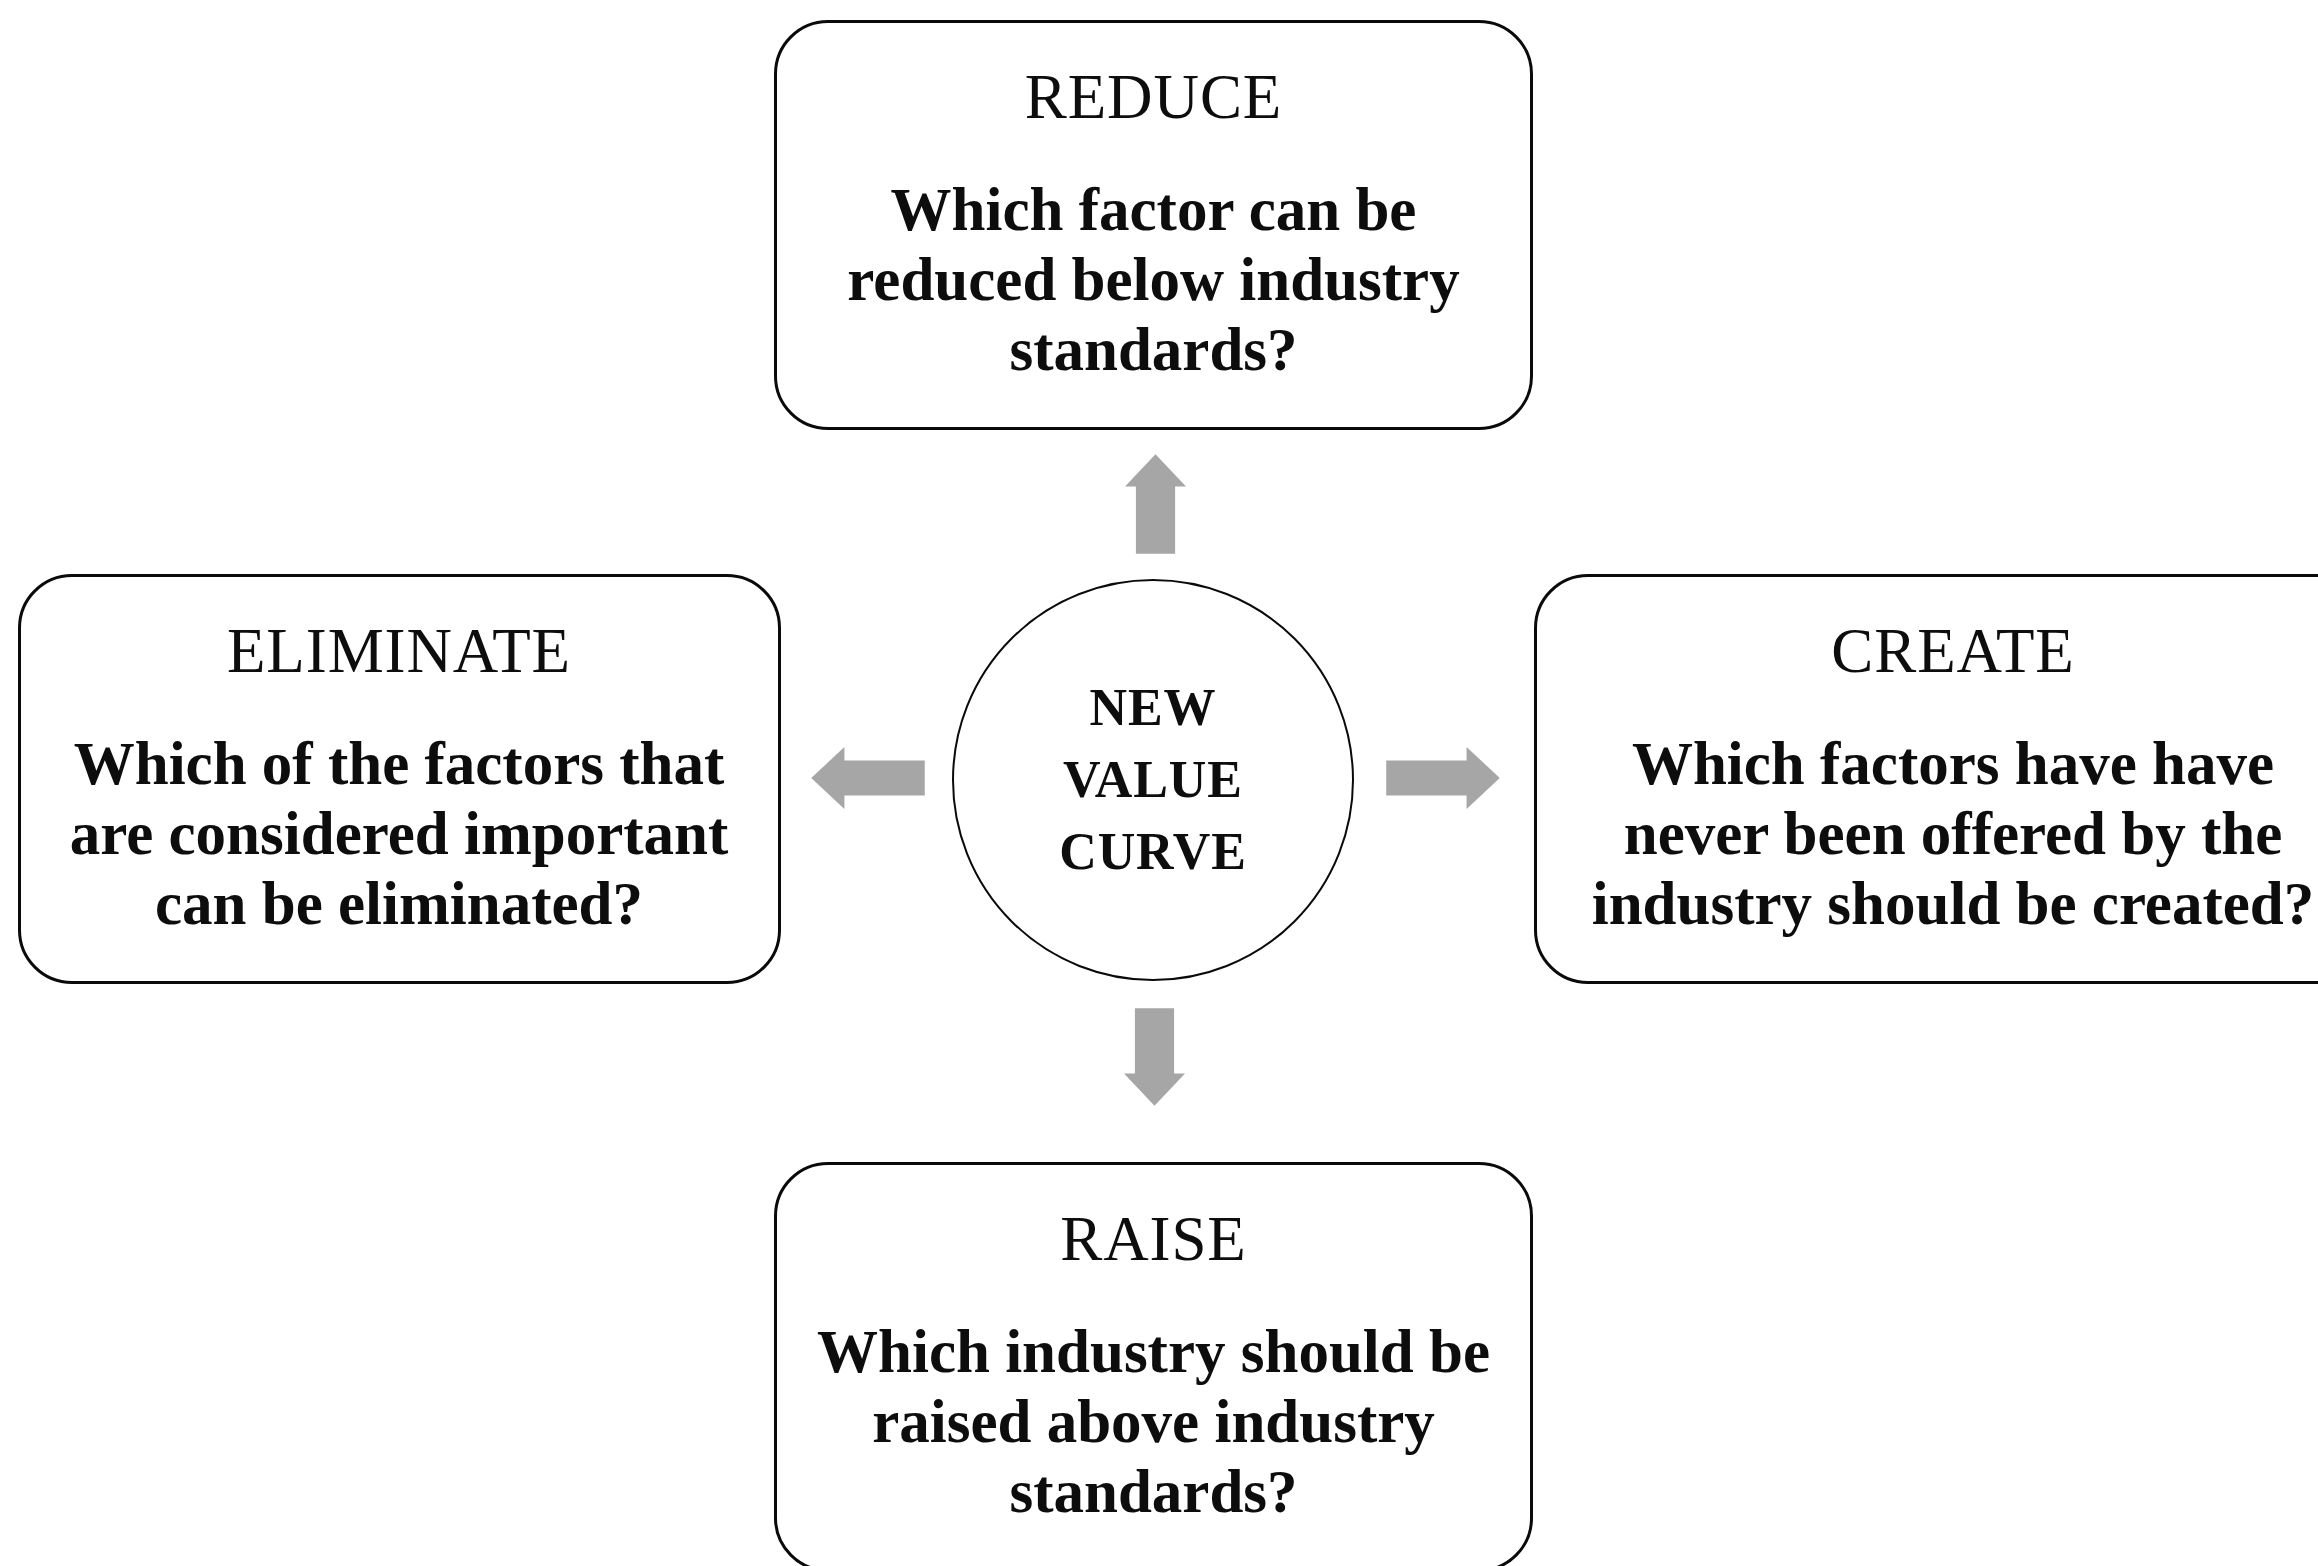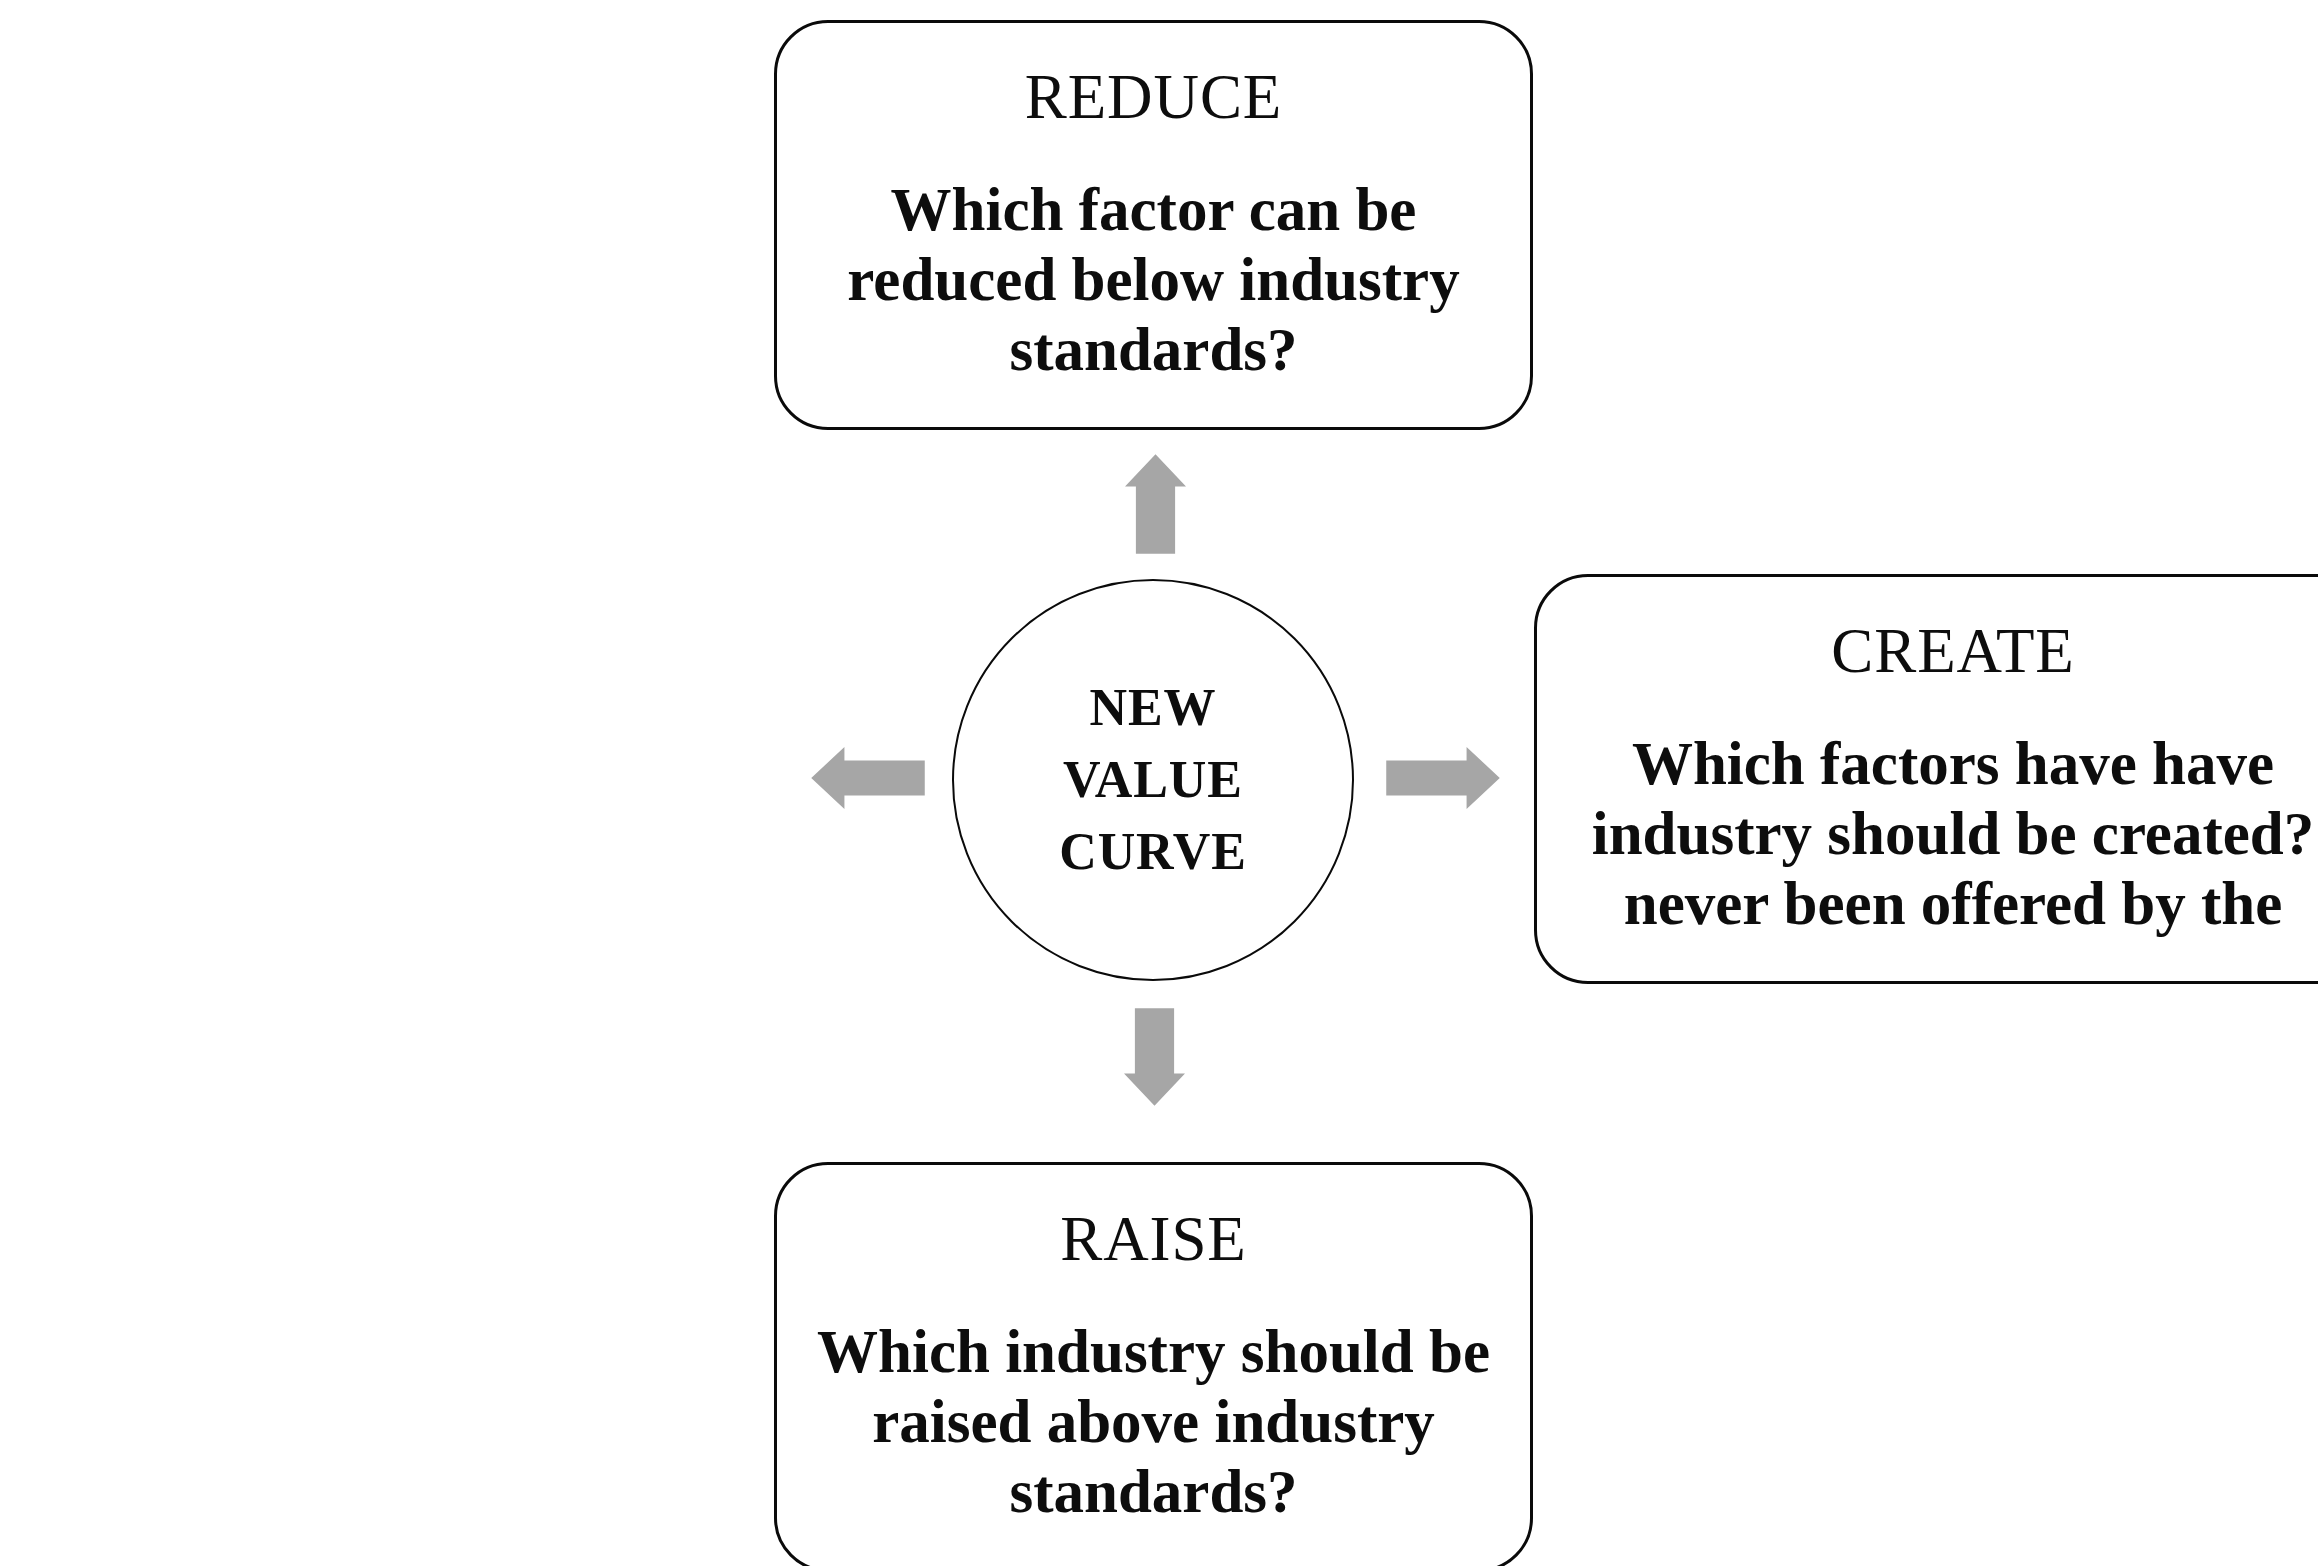--- a/index.html
+++ b/index.html
@@ -89,27 +89,35 @@
 
   <section class="box box-reduce">
     <h2 class="box-title">REDUCE</h2>
     <p class="box-body">
       <span class="line">Which factor can be</span>
       <span class="line">reduced below industry</span>
       <span class="line">standards?</span>
     </p>
   </section>
 
+  <section class="box box-eliminate">
+    <h2 class="box-title">ELIMINATE</h2>
+    <p class="box-body">
+      <span class="line">Which of the factors that</span>
+      <span class="line">are considered important</span>
+      <span class="line">can be eliminated?</span>
+    </p>
+  </section>
 
   <section class="box box-create">
     <h2 class="box-title">CREATE</h2>
     <p class="box-body">
       <span class="line">Which factors have have</span>
+      <span class="line">never been offered by the</span>
       <span class="line">industry should be created?</span>
-      <span class="line">never been offered by the</span>
     </p>
   </section>
 
   <section class="box box-raise">
     <h2 class="box-title">RAISE</h2>
     <p class="box-body">
       <span class="line">Which industry should be</span>
       <span class="line">raised above industry</span>
       <span class="line">standards?</span>
     </p>

